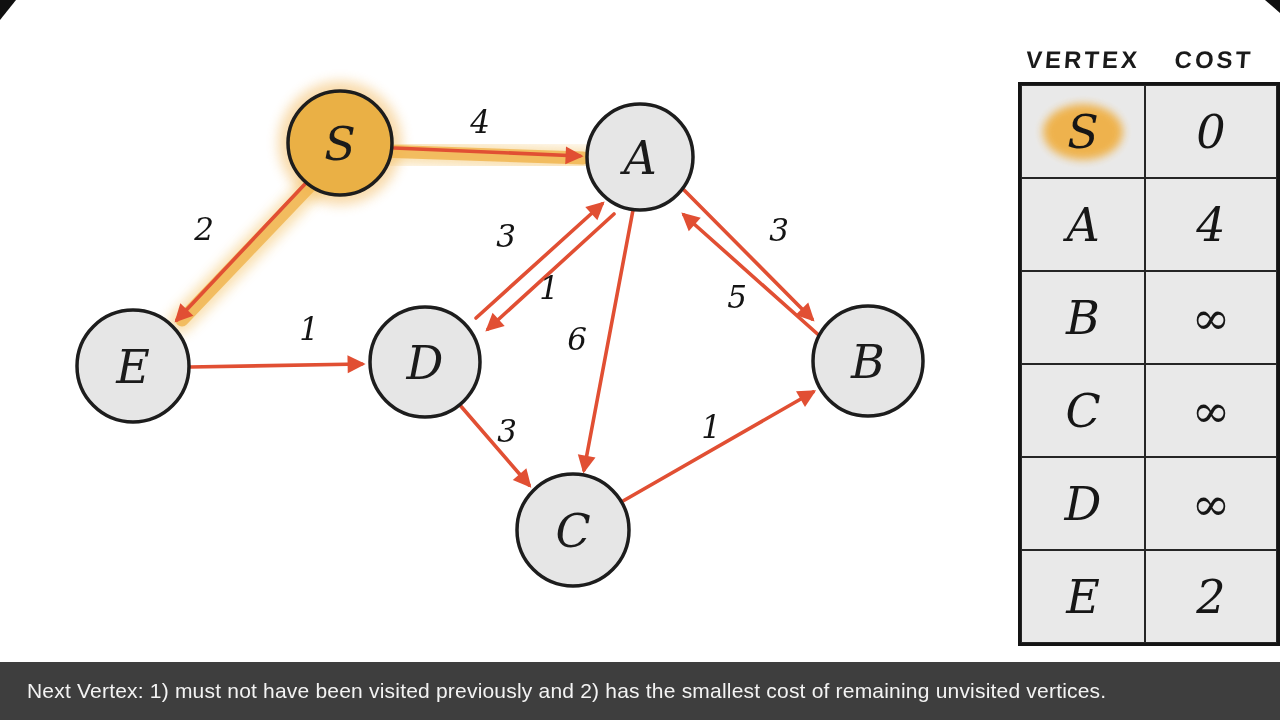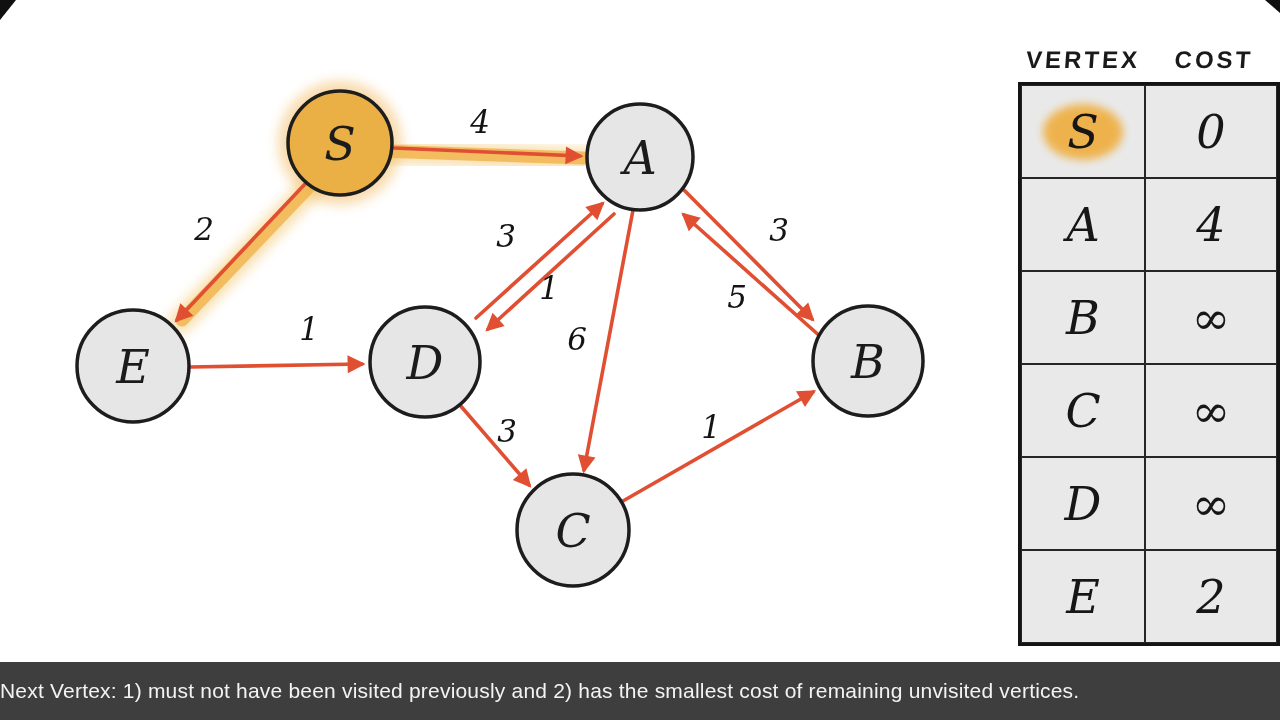--- a/index.html
+++ b/index.html
@@ -50,21 +50,21 @@
   .ct-cell.cost { flex:1; }
   .ct-letter { position:relative; z-index:1; }
   .s-blob {
     position:absolute; width:80px; height:56px; border-radius:50%;
     background:#efb045; filter:blur(4px); opacity:.95; z-index:0;
   }
 
   
   .caption-bar {
     position:absolute; left:0; bottom:0; width:1280px; height:58px;
-    background:#3e3e3e; display:flex; align-items:center; 
+    background:#3e3e3e; display:flex; align-items:center; padding-left:27px;
   }
   .caption-text {
     color:#f3f3f3; font-size:21px; letter-spacing:0.2px;
     font-family:"Liberation Sans", sans-serif;
   }
 </style>
 </head>
 <body>
 
 <div class="frame">

